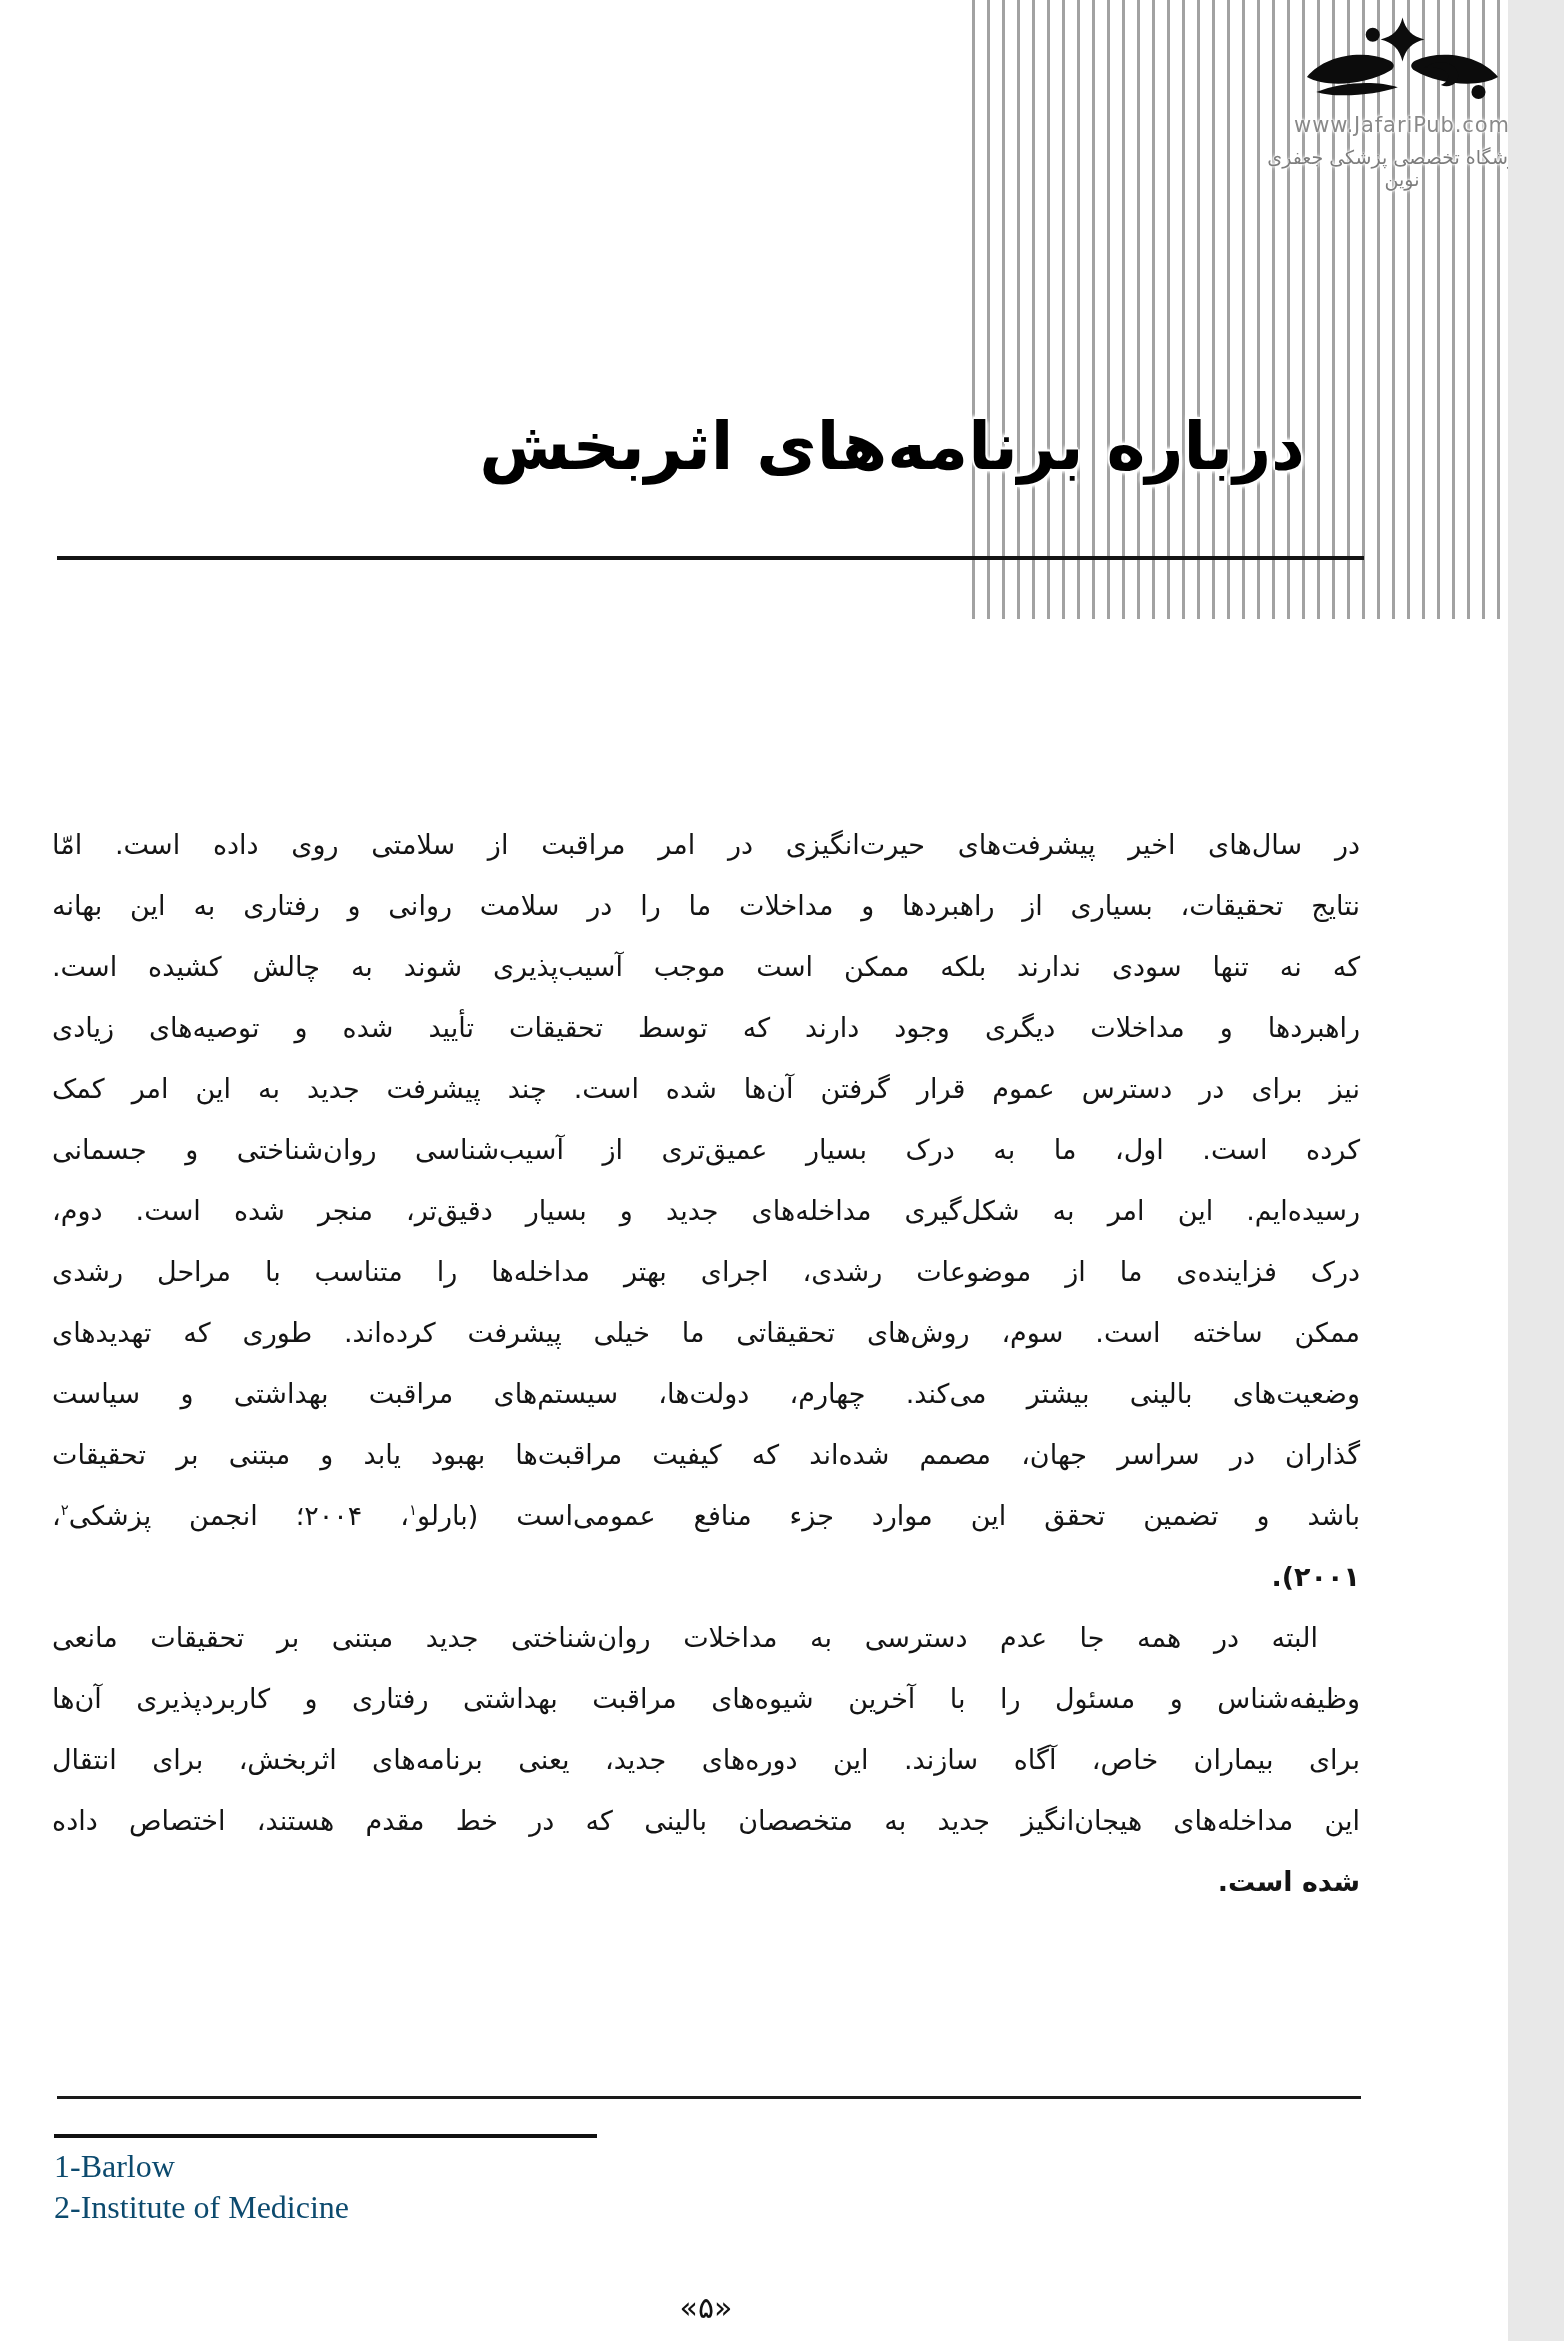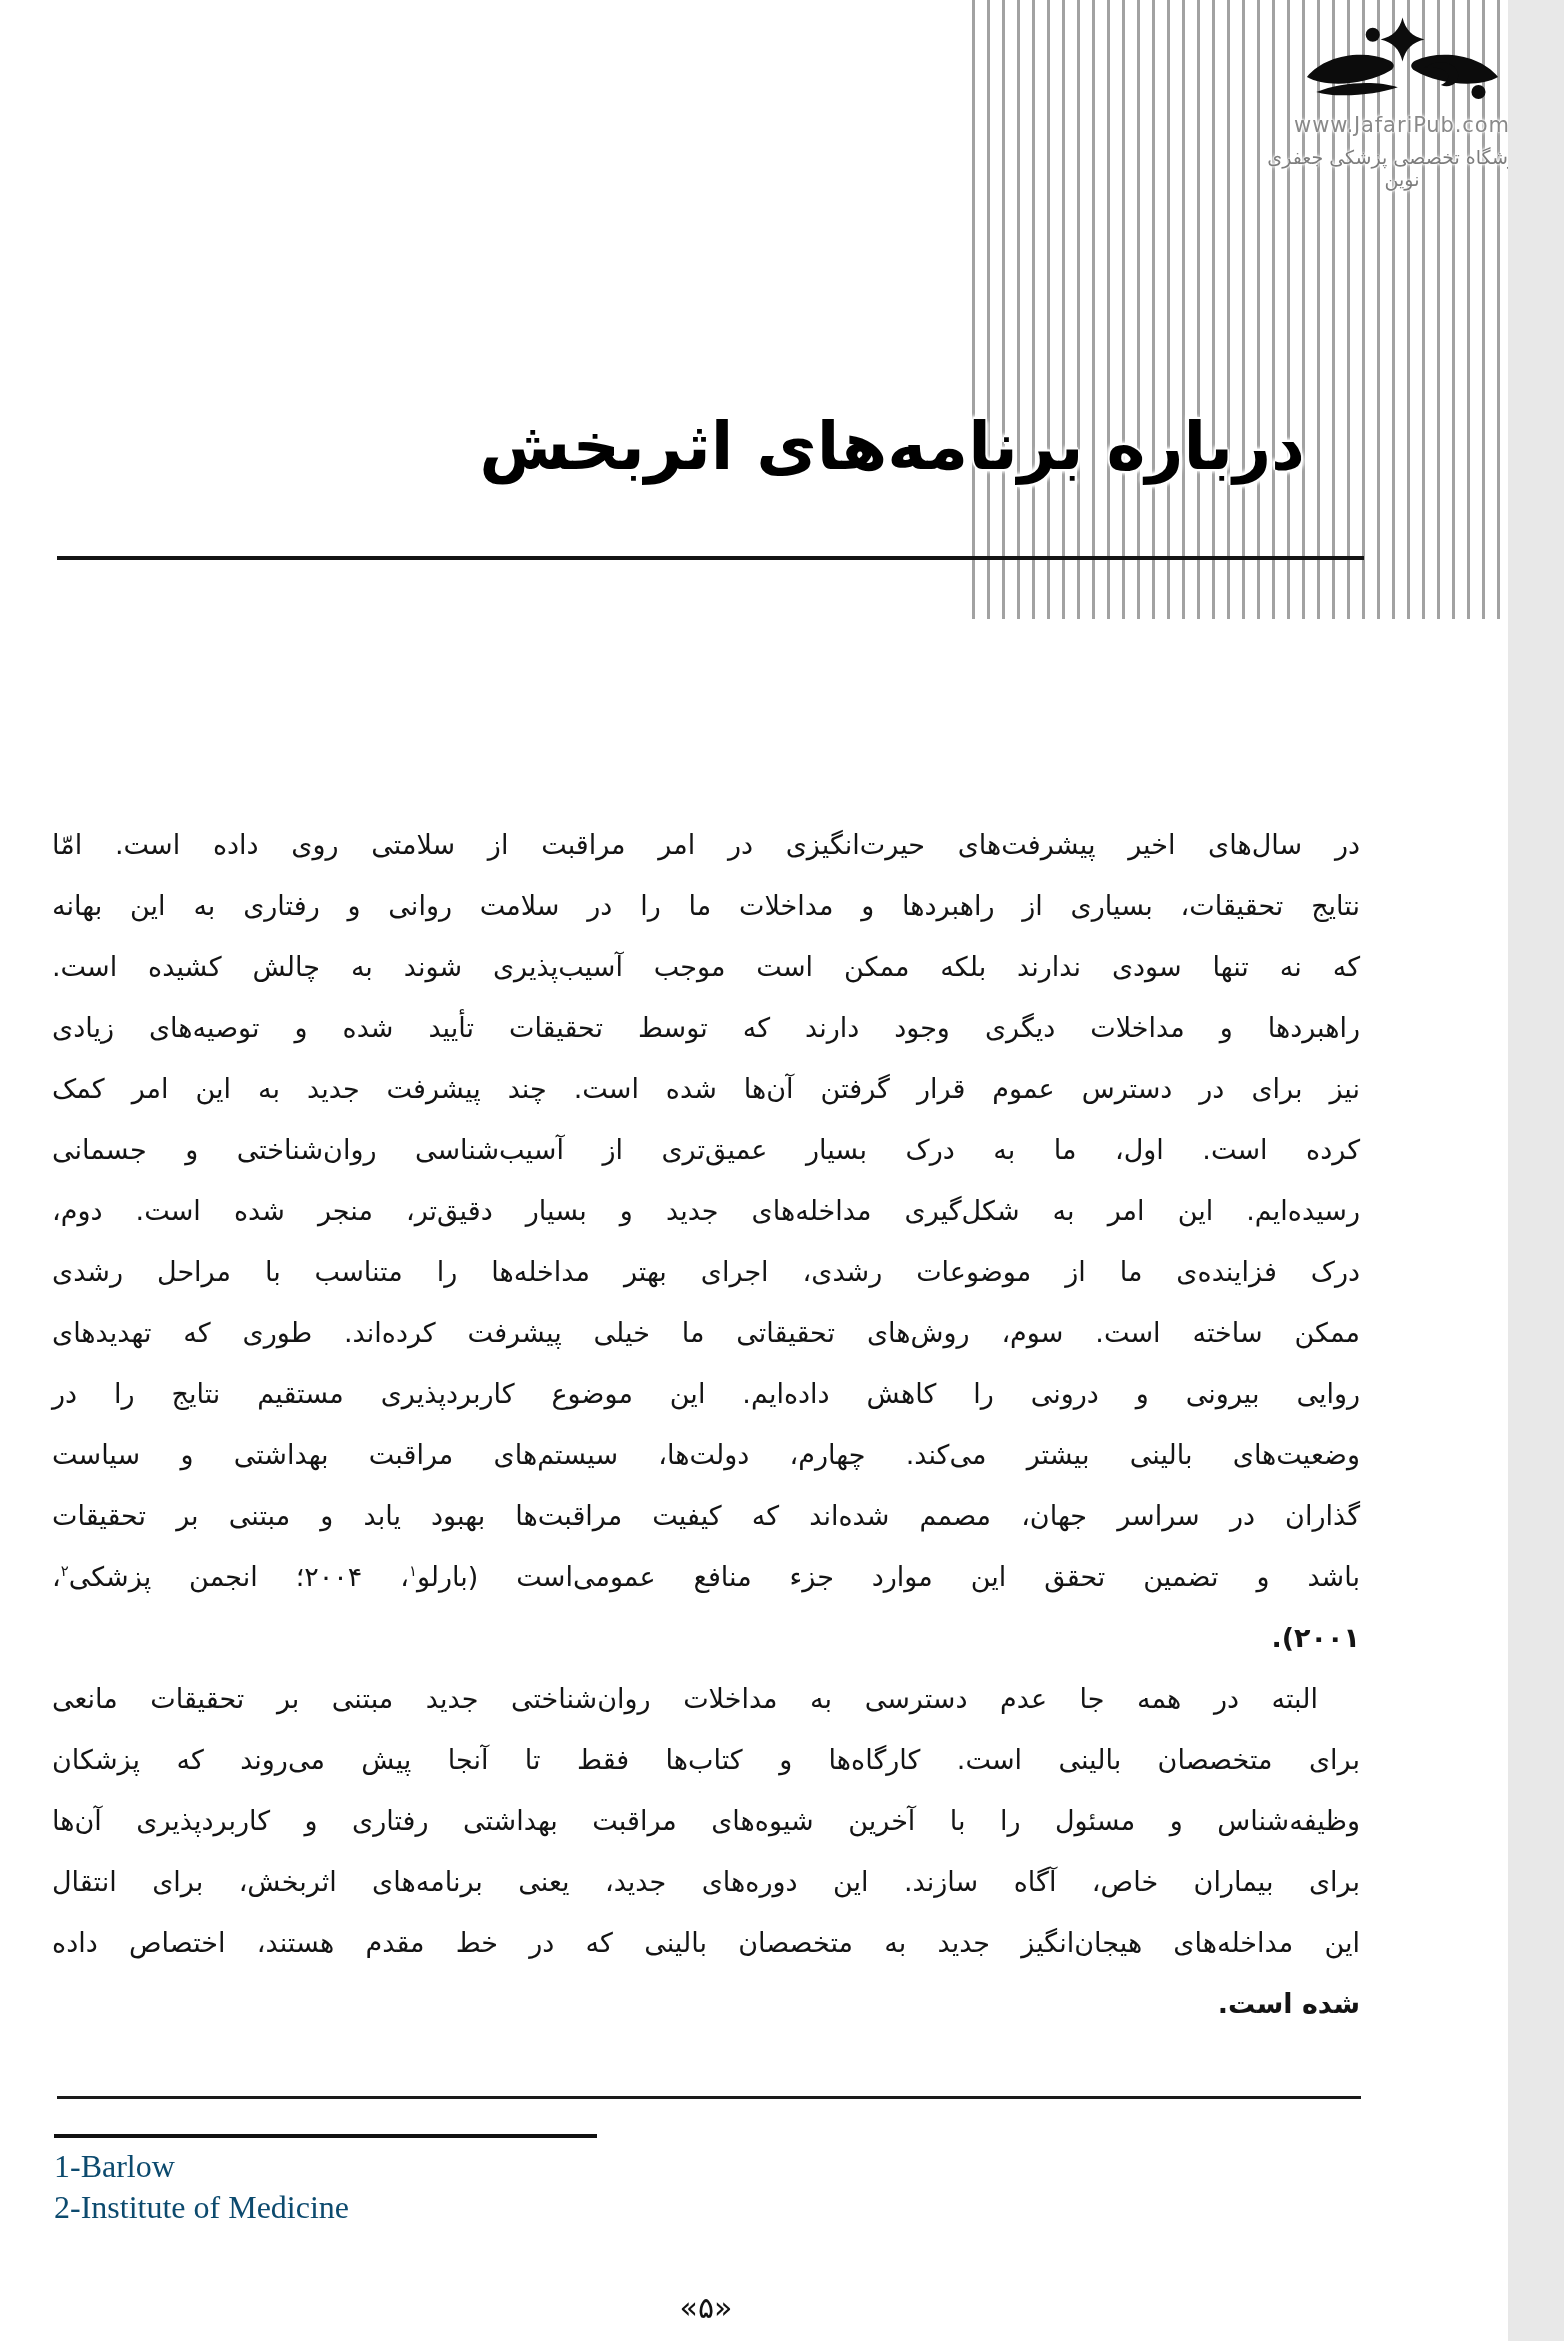--- a/index.html
+++ b/index.html
@@ -85,30 +85,28 @@
   <div class="body-text">
     <div class="bl">در سال‌های اخیر پیشرفت‌های حیرت‌انگیزی در امر مراقبت از سلامتی روی داده است. امّا</div>
     <div class="bl">نتایج تحقیقات، بسیاری از راهبردها و مداخلات ما را در سلامت روانی و رفتاری به این بهانه</div>
     <div class="bl">که نه تنها سودی ندارند بلکه ممکن است موجب آسیب‌پذیری شوند به چالش کشیده است.</div>
     <div class="bl">راهبردها و مداخلات دیگری وجود دارند که توسط تحقیقات تأیید شده و توصیه‌های زیادی</div>
     <div class="bl">نیز برای در دسترس عموم قرار گرفتن آن‌ها شده است. چند پیشرفت جدید به این امر کمک</div>
     <div class="bl">کرده است. اول، ما به درک بسیار عمیق‌تری از آسیب‌شناسی روان‌شناختی و جسمانی</div>
     <div class="bl">رسیده‌ایم. این امر به شکل‌گیری مداخله‌های جدید و بسیار دقیق‌تر، منجر شده است. دوم،</div>
     <div class="bl">درک فزاینده‌ی ما از موضوعات رشدی، اجرای بهتر مداخله‌ها را متناسب با مراحل رشدی</div>
     <div class="bl">ممکن ساخته است. سوم، روش‌های تحقیقاتی ما خیلی پیشرفت کرده‌اند. طوری که تهدیدهای</div>
-    <div class="bl">روایی بیرونی و درونی را کاهش داده‌ایم. این موضوع کاربردپذیری مستقیم نتایج را در</div>
     <div class="bl">وضعیت‌های بالینی بیشتر می‌کند. چهارم، دولت‌ها، سیستم‌های مراقبت بهداشتی و سیاست</div>
     <div class="bl">گذاران در سراسر جهان، مصمم شده‌اند که کیفیت مراقبت‌ها بهبود یابد و مبتنی بر تحقیقات</div>
     <div class="bl">
       <span>باشد و تضمین تحقق این موارد جزء منافع عمومی‌است (بارلو</span><sup class="fn">۱</sup><span>، ۲۰۰۴؛ انجمن پزشکی</span><sup class="fn">۲</sup><span>،</span>
     </div>
     <div class="bl last">۲۰۰۱).</div>
 
     <div class="bl indent">البته در همه جا عدم دسترسی به مداخلات روان‌شناختی جدید مبتنی بر تحقیقات مانعی</div>
-    <div class="bl">برای متخصصان بالینی است. کارگاه‌ها و کتاب‌ها فقط تا آنجا پیش می‌روند که پزشکان</div>
     <div class="bl">وظیفه‌شناس و مسئول را با آخرین شیوه‌های مراقبت بهداشتی رفتاری و کاربردپذیری آن‌ها</div>
     <div class="bl">برای بیماران خاص، آگاه سازند. این دوره‌های جدید، یعنی برنامه‌های اثربخش، برای انتقال</div>
     <div class="bl">این مداخله‌های هیجان‌انگیز جدید به متخصصان بالینی که در خط مقدم هستند، اختصاص داده</div>
     <div class="bl last">شده است.</div>
   </div>
 
   <div class="rule-long"></div>
   <div class="rule-foot"></div>
 
   <div class="footnotes">

